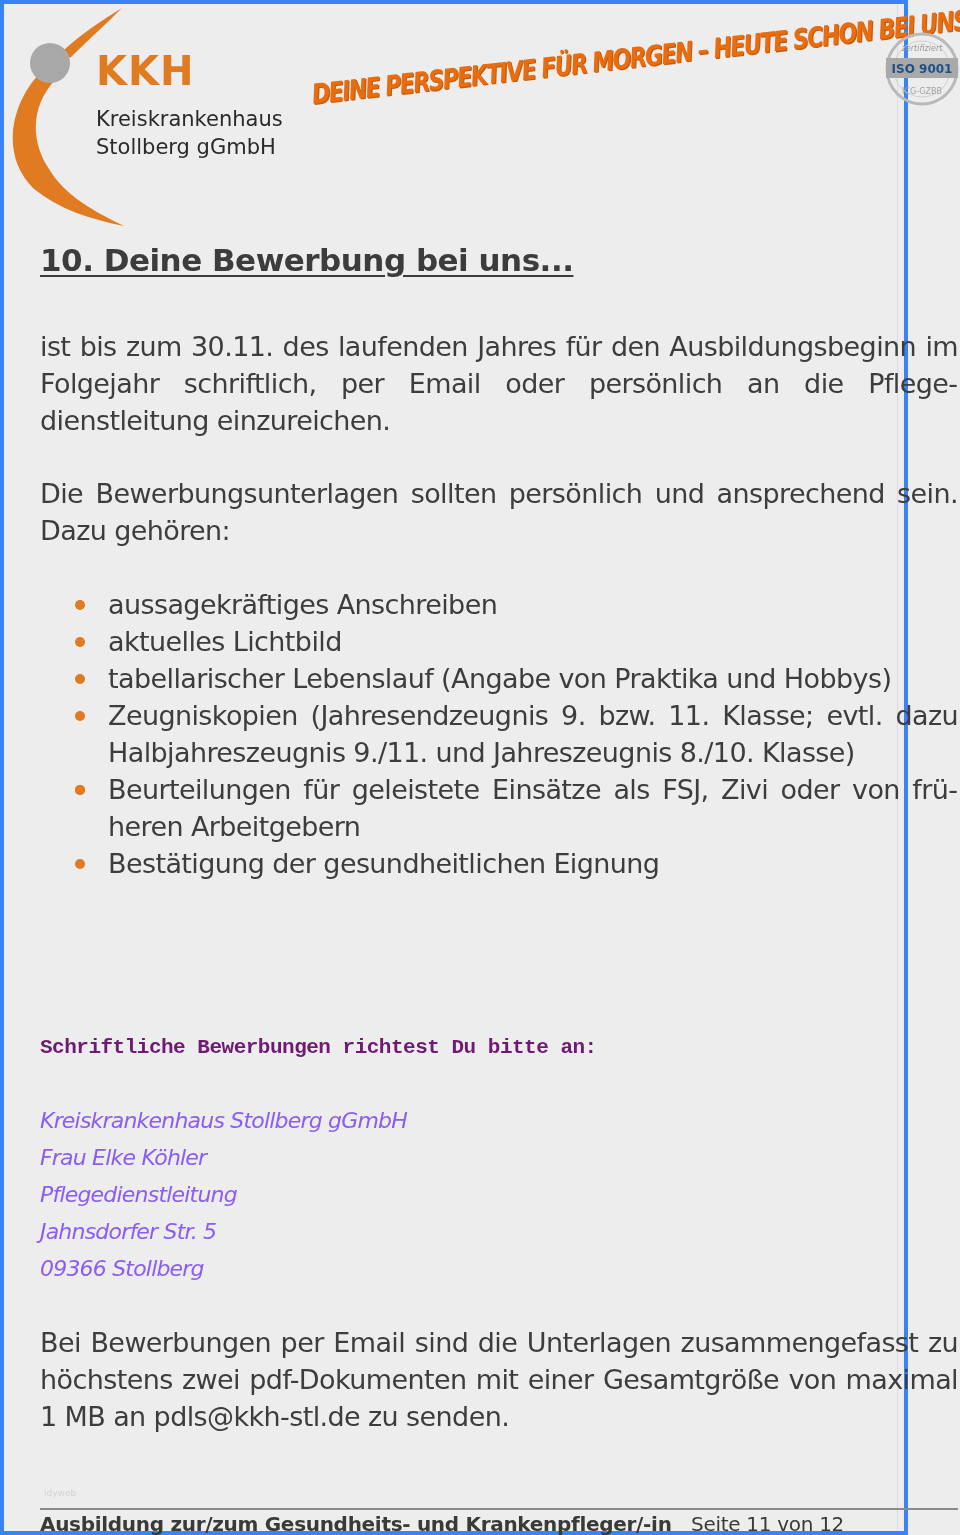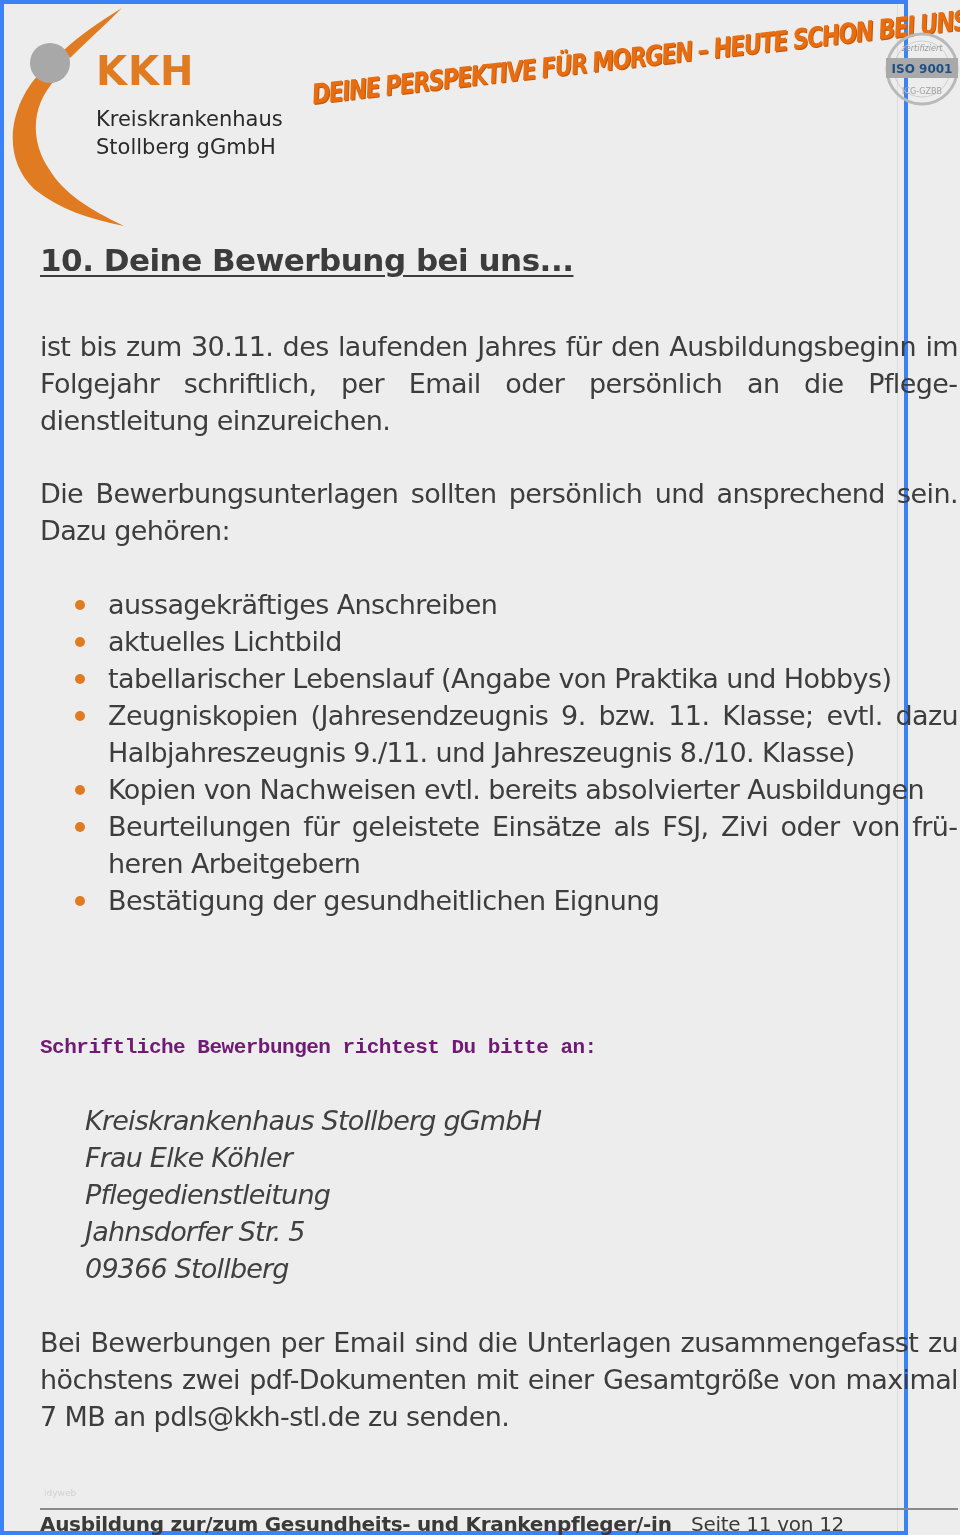--- a/index.html
+++ b/index.html
@@ -17,21 +17,21 @@
 
   
   .heading { position: absolute; left: 36px; top: 238px; font-family: "DejaVu Sans", sans-serif; font-weight: bold; font-size: 31px; color: #3c3c3c; text-decoration: underline; text-decoration-thickness: 2px; text-underline-offset: 4px; letter-spacing: -0.5px; text-align: right; }
   .para { position: absolute; left: 36px; width: 918px; font-size: 27px; line-height: 37px; color: #3d3d3d; text-align: justify; text-align-last: left; letter-spacing: -0.6px; }
   .p1 { top: 324px; }
   .p2 { top: 471px; }
   .list { position: absolute; left: 36px; top: 582px; width: 918px; list-style: none; }
   .list li { position: relative; padding-left: 68px; font-size: 27px; line-height: 37px; color: #3d3d3d; text-align: justify; text-align-last: left; letter-spacing: -0.6px; }
   .bullet { position: absolute; left: 35px; top: 14px; width: 10px; height: 10px; border-radius: 50%; background: #e07b22; }
   .sub-heading { position: absolute; left: 36px; top: 1025px; font-weight: bold; font-size: 21px; line-height: 37px; color: #701a75; letter-spacing: -0.5px; font-family: Liberation Mono, monospace; }
-  .address { position: absolute; left: 36px; top: 1098px; font-style: italic; font-size: 27px; line-height: 37px; color: #404040; letter-spacing: -0.8px; margin-left: 45px; }
+  .address { position: absolute; left: 36px; top: 1098px; font-style: italic; font-size: 22px; line-height: 37px; color: #8b5cf6; letter-spacing: -0.8px; }
   .address div { height: 37px; }
   .p3 { top: 1320px; }
 
   
   .watermark { position: absolute; left: 40px; top: 1484px; font-size: 9px; color: #d2d2d2; }
   .footer-rule { position: absolute; left: 36px; top: 1504px; width: 918px; height: 2px; background: #8a8a8a; }
   .footer-left { position: absolute; left: 36px; top: 1508px; font-weight: bold; font-size: 20px; color: #3a3a3a; letter-spacing: -0.3px; }
   .footer-right { position: absolute; right: 60px; top: 1508px; font-size: 20px; color: #3a3a3a; letter-spacing: -0.3px; }
 </style>
 </head>
@@ -65,34 +65,34 @@
   <h1 class="heading">10. Deine Bewerbung bei uns...</h1>
 
   <p class="para p1">ist bis zum 30.11. des laufenden Jahres für den Ausbildungsbeginn im Folgejahr schriftlich, per Email oder persönlich an die Pflege­dienstleitung einzureichen.</p>
   <p class="para p2">Die Bewerbungsunterlagen sollten persönlich und ansprechend sein. Dazu gehören:</p>
 
   <ul class="list">
     <li><span class="bullet"></span><span>aussagekräftiges Anschreiben</span></li>
     <li><span class="bullet"></span><span>aktuelles Lichtbild</span></li>
     <li><span class="bullet"></span><span>tabellarischer Lebenslauf (Angabe von Praktika und Hobbys)</span></li>
     <li><span class="bullet"></span><span>Zeugniskopien (Jahresendzeugnis 9. bzw. 11. Klasse; evtl. da­zu Halbjahreszeugnis 9./11. und Jahreszeugnis 8./10. Klasse)</span></li>
-    <li><span class="bullet"></span><span>Kopien von Nachweisen evtl. bereits absolvierter Ausbildungen</span></li>
+    <li><span class="bullet"></span></li>
     <li><span class="bullet"></span><span>Beurteilungen für geleistete Einsätze als FSJ, Zivi oder von frü­heren Arbeitgebern</span></li>
     <li><span class="bullet"></span><span>Bestätigung der gesundheitlichen Eignung</span></li>
   </ul>
 
   <div class="sub-heading">Schriftliche Bewerbungen richtest Du bitte an:</div>
 
   <div class="address">
     <div>Kreiskrankenhaus Stollberg gGmbH</div>
     <div>Frau Elke Köhler</div>
     <div>Pflegedienstleitung</div>
     <div>Jahnsdorfer Str. 5</div>
     <div>09366 Stollberg</div>
   </div>
 
-  <p class="para p3">Bei Bewerbungen per Email sind die Unterlagen zusammengefasst zu höchstens zwei pdf-Dokumenten mit einer Gesamtgröße von maximal 7 MB an pdls@kkh-stl.de zu senden.</p>
+  <p class="para p3">Bei Bewerbungen per Email sind die Unterlagen zusammengefasst zu höchstens zwei pdf-Dokumenten mit einer Gesamtgröße von maximal 1 MB an pdls@kkh-stl.de zu senden.</p>
 
   <div class="watermark">idyweb</div>
   <div class="footer-rule"></div>
   <div class="footer-left">Ausbildung zur/zum Gesundheits- und Krankenpfleger/-in</div>
   <div class="footer-right">Seite 11 von 12</div>
 </div>
 
 </body></html>

